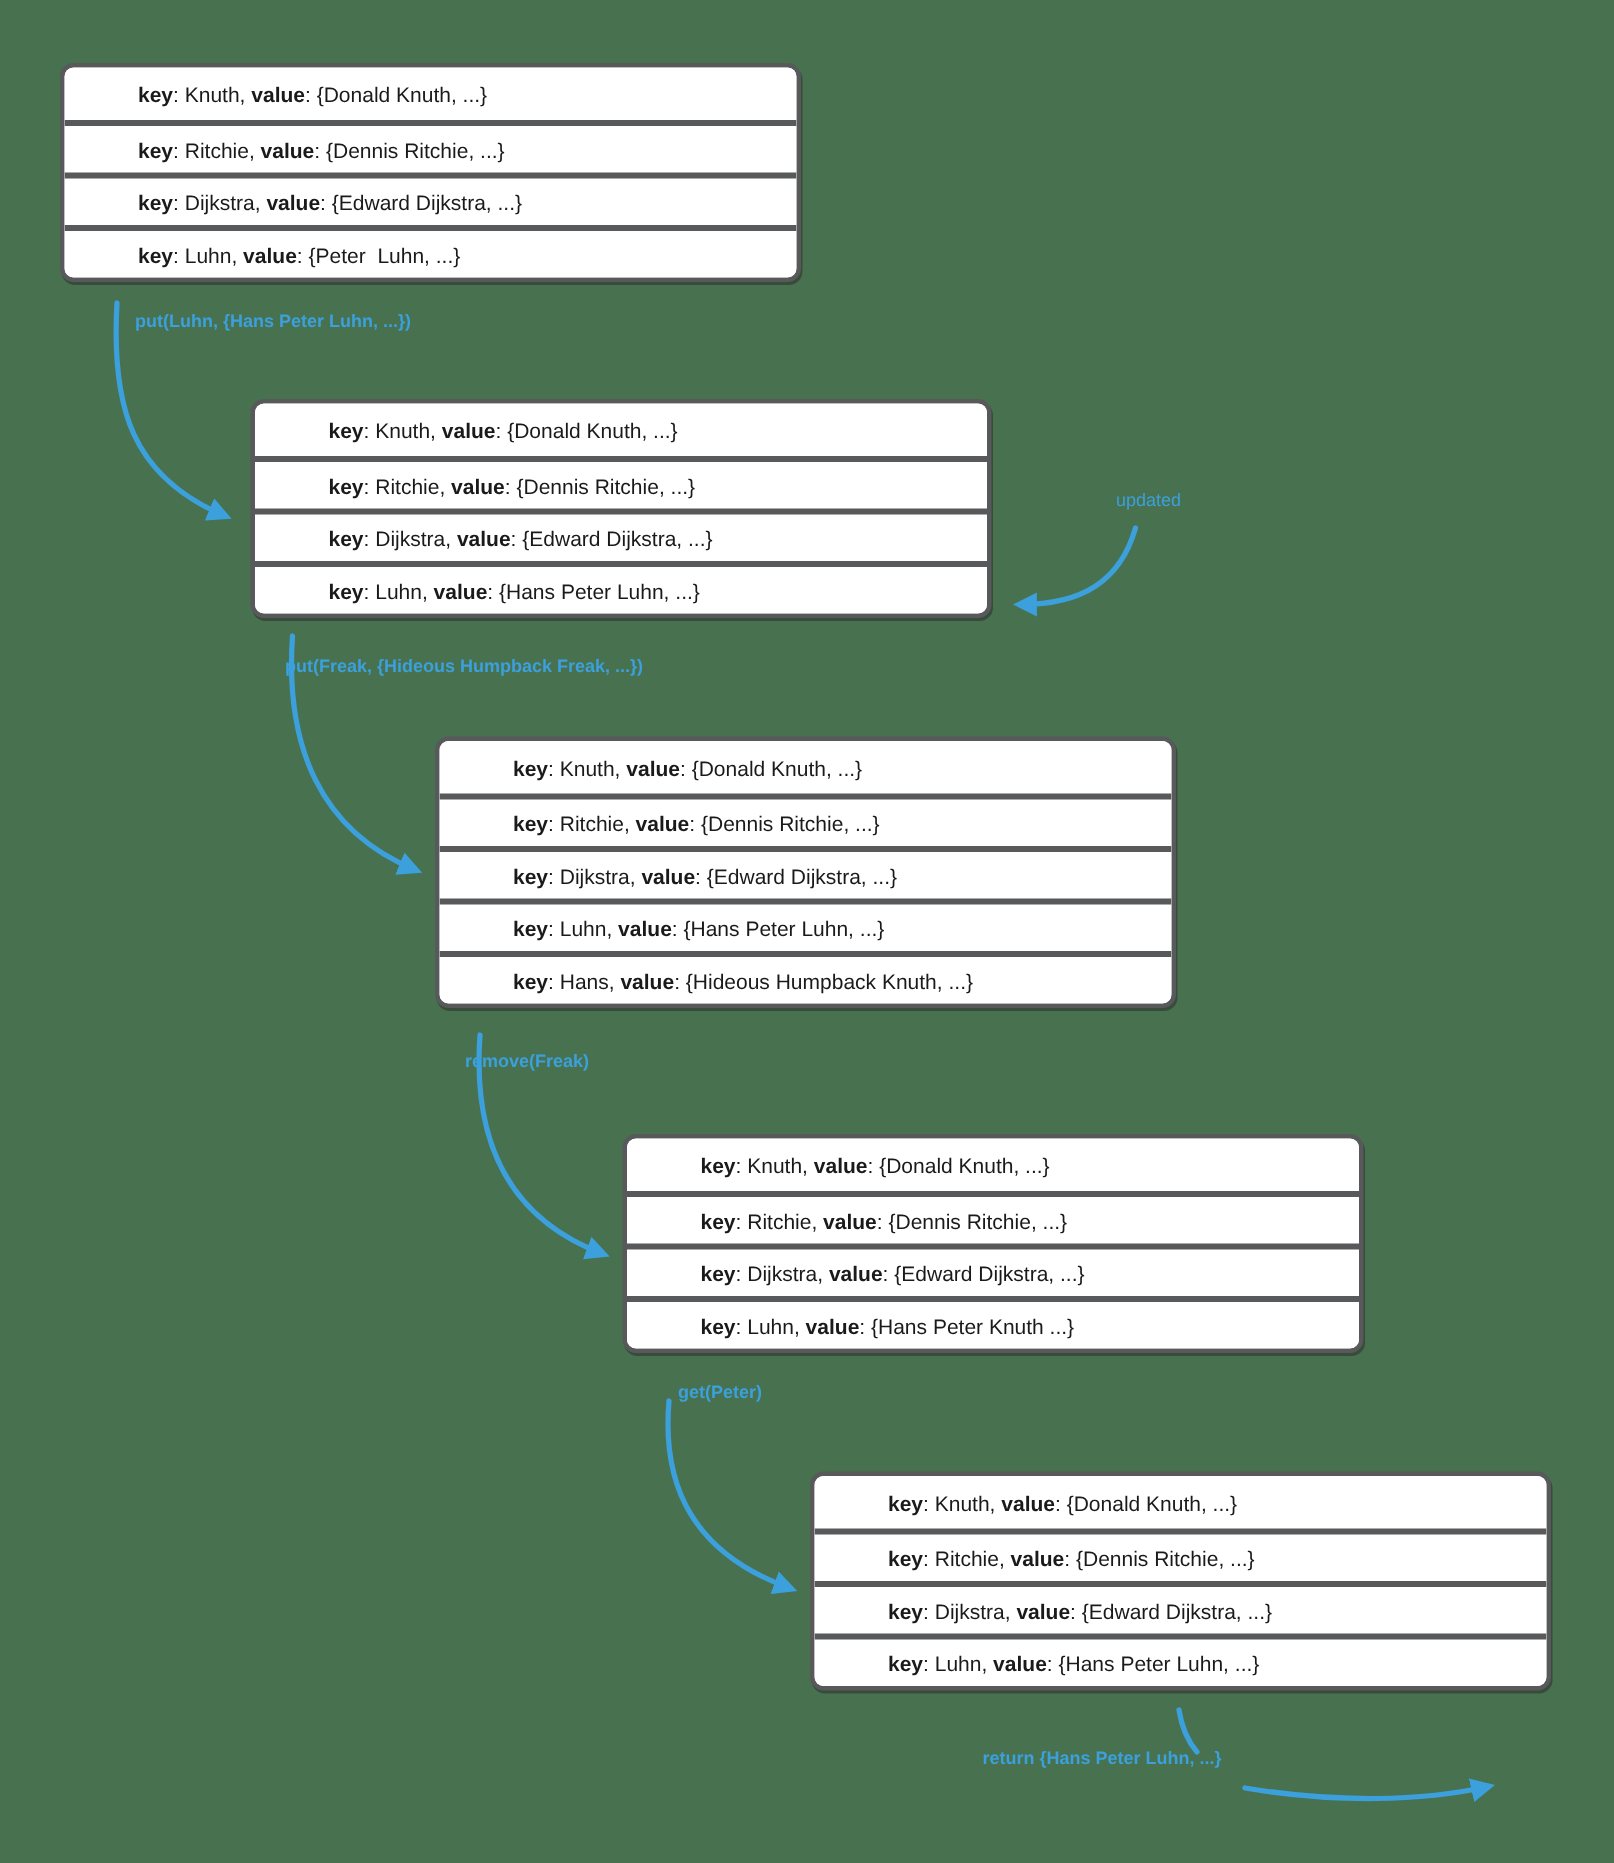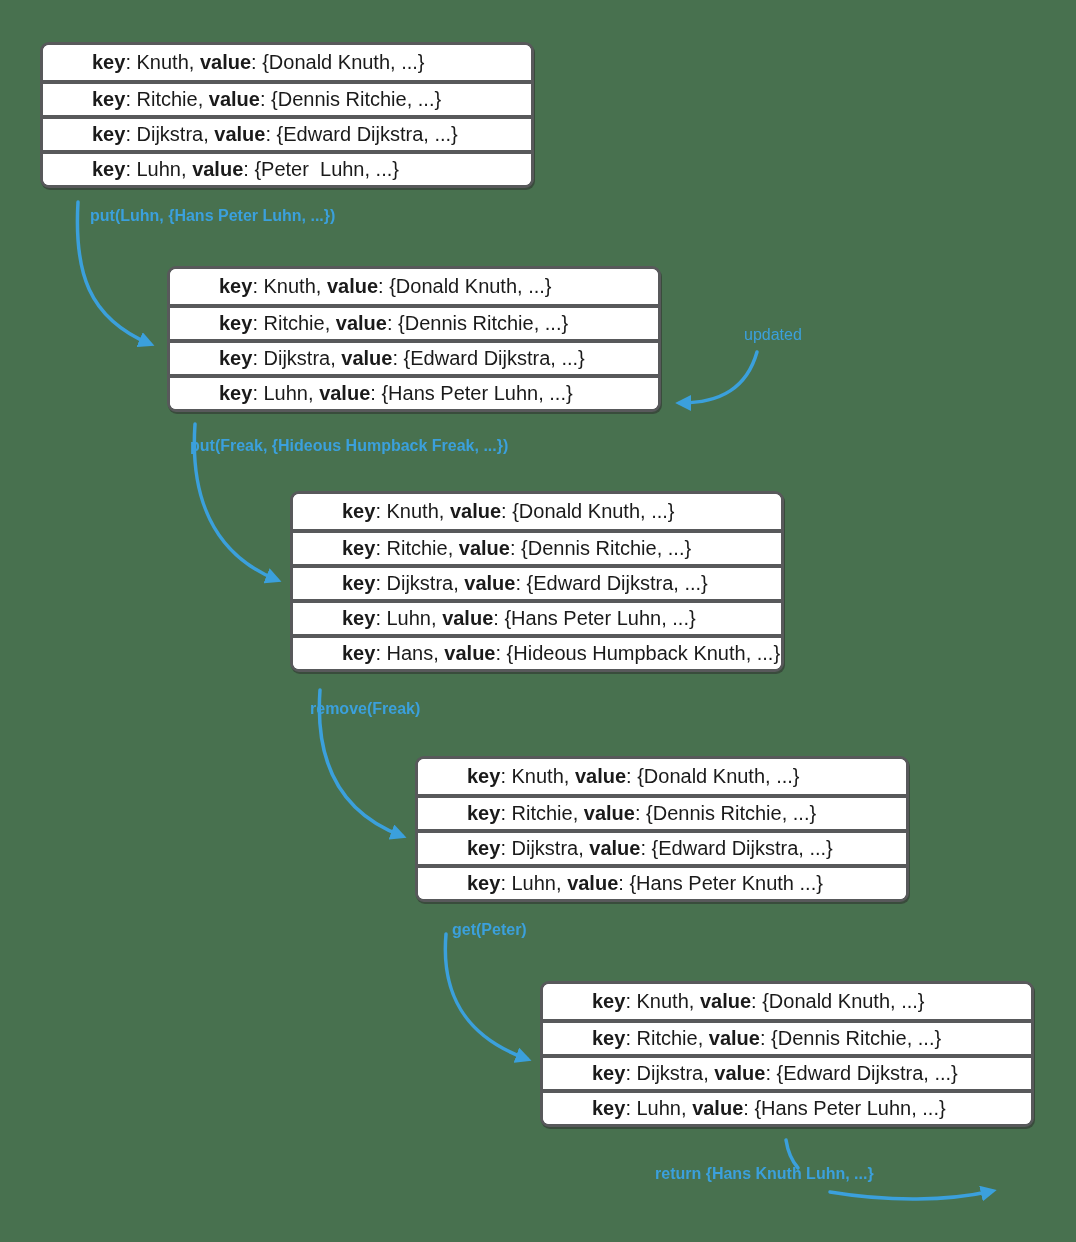--- a/index.html
+++ b/index.html
@@ -44,30 +44,30 @@
   #table-2{left:167px; top:266px;}
   #table-3{left:290px; top:491px;}
   #table-4{left:415px; top:756px;}
   #table-5{left:540px; top:981px;}
   .trow{
     height:35px;
     display:flex;
     align-items:center;
     padding-left:49px;
     background:var(--row-bg);
-    font-size:20px;
+    font-size:14px;
     color:var(--row-text);
     border-top:4px solid var(--border);
   }
   .trow:first-child{border-top:none;}
   .seg{white-space:pre;}
   .bold{font-weight:bold;}
   .op-label{
     position:absolute;
-    font-size:16px;
+    font-size:12px;
     font-weight:bold;
     color:var(--blue);
     white-space:pre;
   }
   .op-label.regular{font-weight:normal;}
   #label-put-luhn   {left:90px;  top:207px;}
   #label-updated    {left:720px; top:326px;margin-left:24px;}
   #label-put-freak  {left:190px; top:437px;}
   #label-remove     {left:310px; top:700px;}
   #label-get        {left:452px; top:921px;}
@@ -307,15 +307,15 @@
         <span class="seg">: </span>
         <span class="seg">{Hans Peter Luhn, ...}</span>
   </div>
 </div>
 
   <div class="op-label" id="label-put-luhn">put(Luhn, {Hans Peter Luhn, ...})</div>
   <div class="op-label regular" id="label-updated">updated</div>
   <div class="op-label" id="label-put-freak">put(Freak, {Hideous Humpback Freak, ...})</div>
   <div class="op-label" id="label-remove">remove(Freak)</div>
   <div class="op-label" id="label-get">get(Peter)</div>
-  <div class="op-label" id="label-return">return {Hans Knuth Luhn, ...}</div>
+  <div class="op-label" id="label-return">return {Hans Peter Luhn, ...}</div>
 
 </div>
 
 </body></html>

